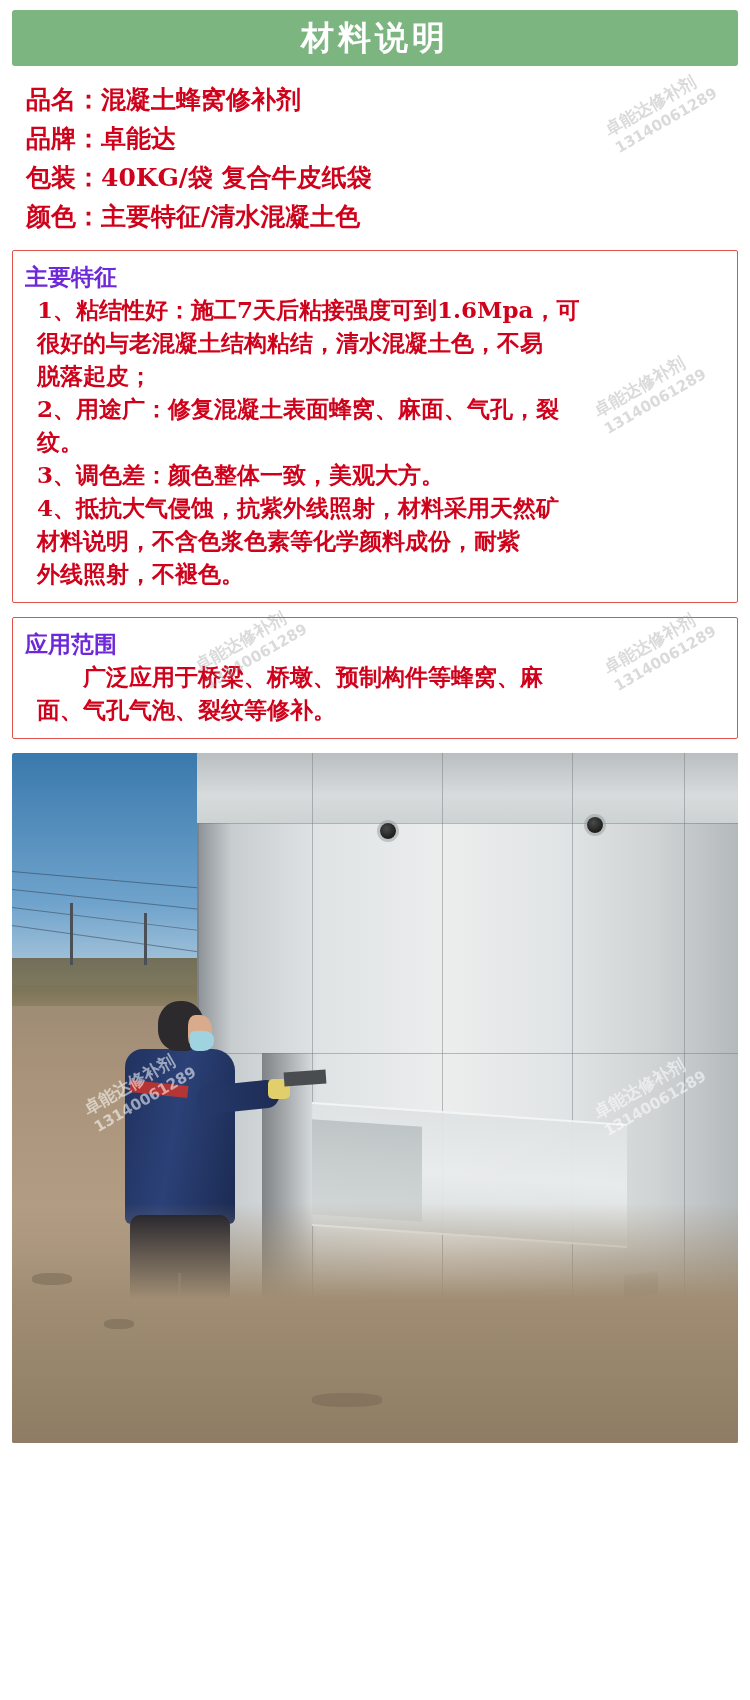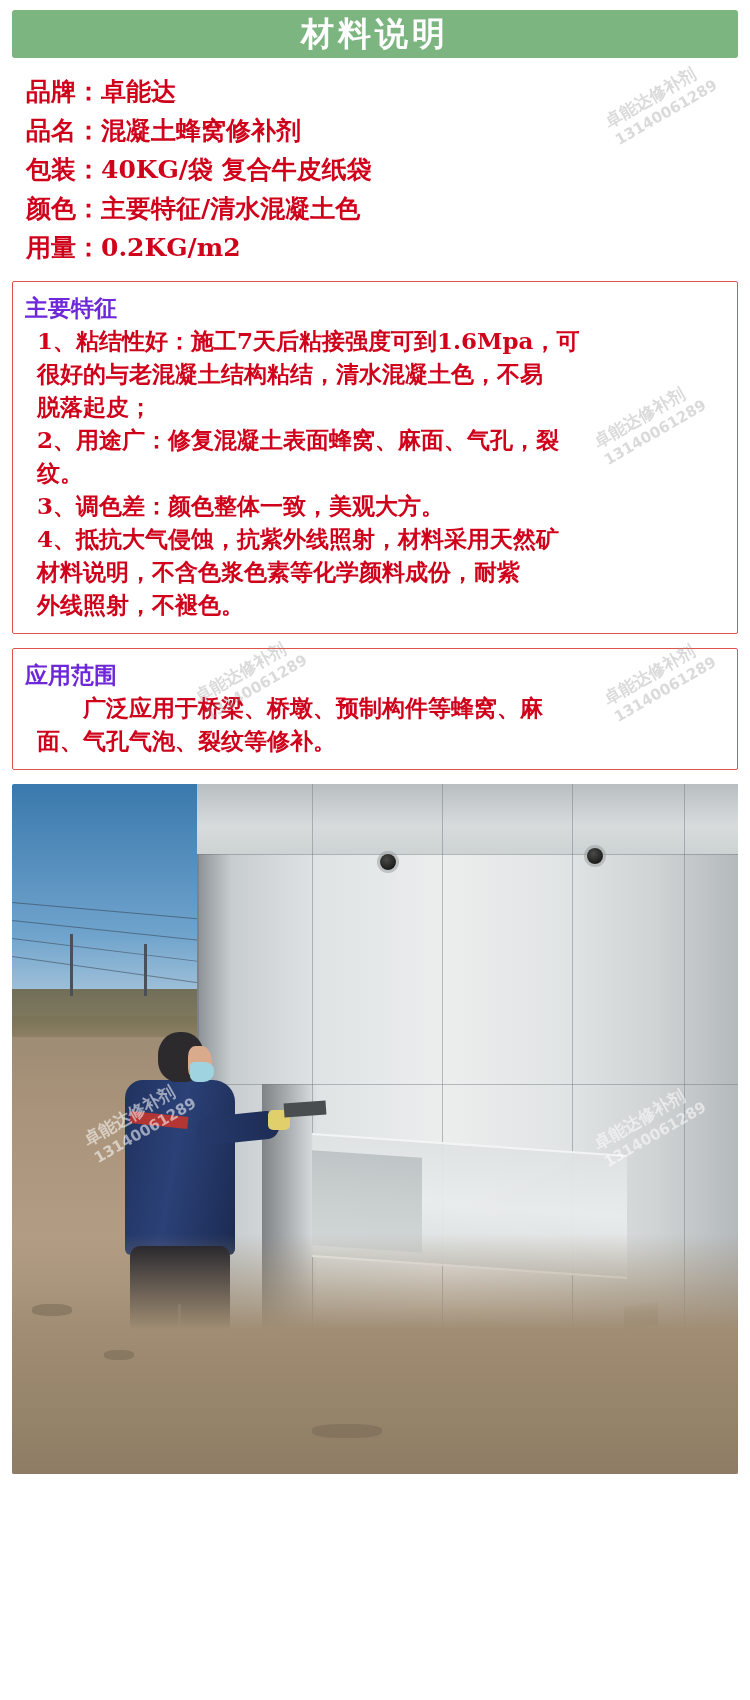--- a/index.html
+++ b/index.html
@@ -19,21 +19,21 @@
     height: 1700px;
     position: relative;
     background: #ffffff;
     box-sizing: border-box;
     padding: 0 12px;
   }
 
   
   .banner {
     margin-top: 10px;
-    height: 48px;
+    height: 56px;
     background: #7db580;
     border-radius: 3px;
     display: flex;
     align-items: center;
     justify-content: center;
     position: relative;
   }
   .banner-title {
     color: #ffffff;
     font-size: 33px;
@@ -305,33 +305,30 @@
 <body>
 
 <div class="page">
 
   <div class="banner">
     <div class="banner-title">材料说明</div>
   </div>
 
   <div class="specs">
     <div class="spec-row">
+      <span>品名：</span><span>混凝土蜂窝修补剂</span>
+    </div>
+    <div class="spec-row">
       <span>品牌：</span><span>卓能达</span>
-    </div>
-    <div class="spec-row">
-      <span>品名：</span><span>混凝土蜂窝修补剂</span>
     </div>
     <div class="spec-row">
       <span>包装：</span><span>40KG/袋  复合牛皮纸袋</span>
     </div>
     <div class="spec-row">
       <span>颜色：</span><span>主要特征/清水混凝土色</span>
-    </div>
-    <div class="spec-row">
-      <span>用量：</span><span>0.2KG/m2</span>
     </div>
 
     <div class="wm dark" style="right:20px; top:10px;">
       <span>卓能达修补剂</span>
       <span class="l2">13140061289</span>
     </div>
   </div>
 
   <div class="box">
     <div class="box-title">主要特征</div>

